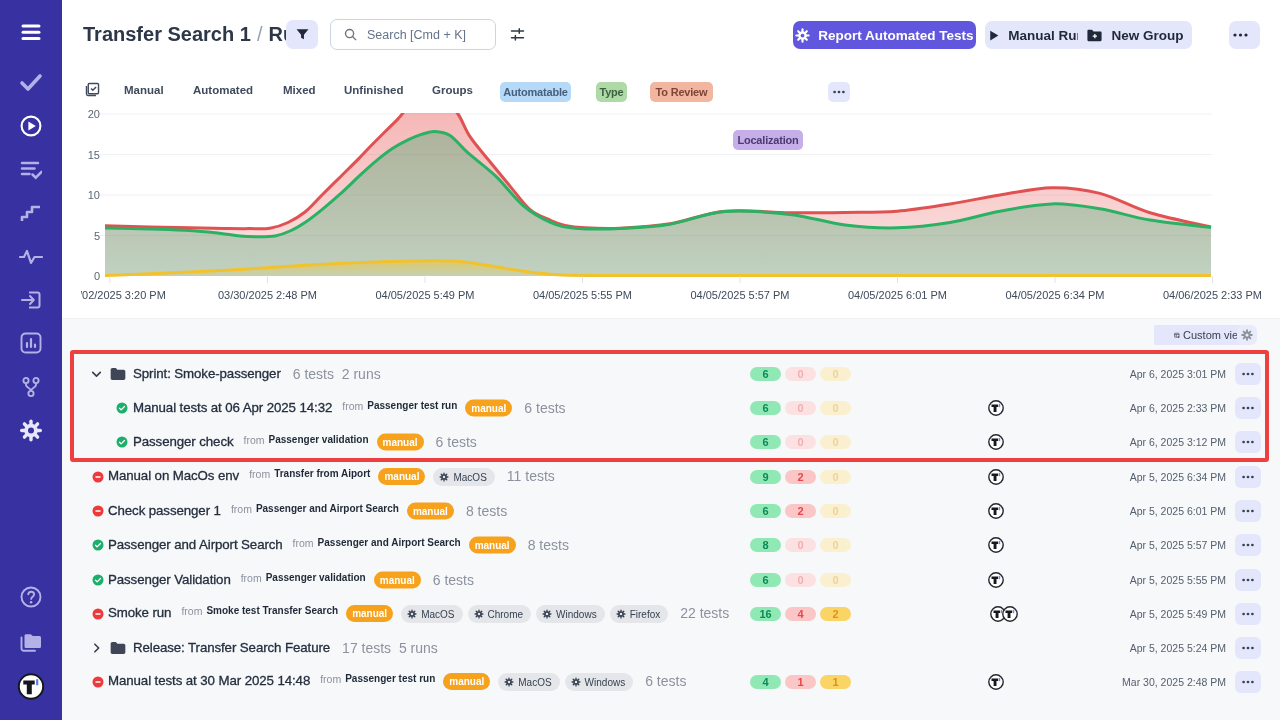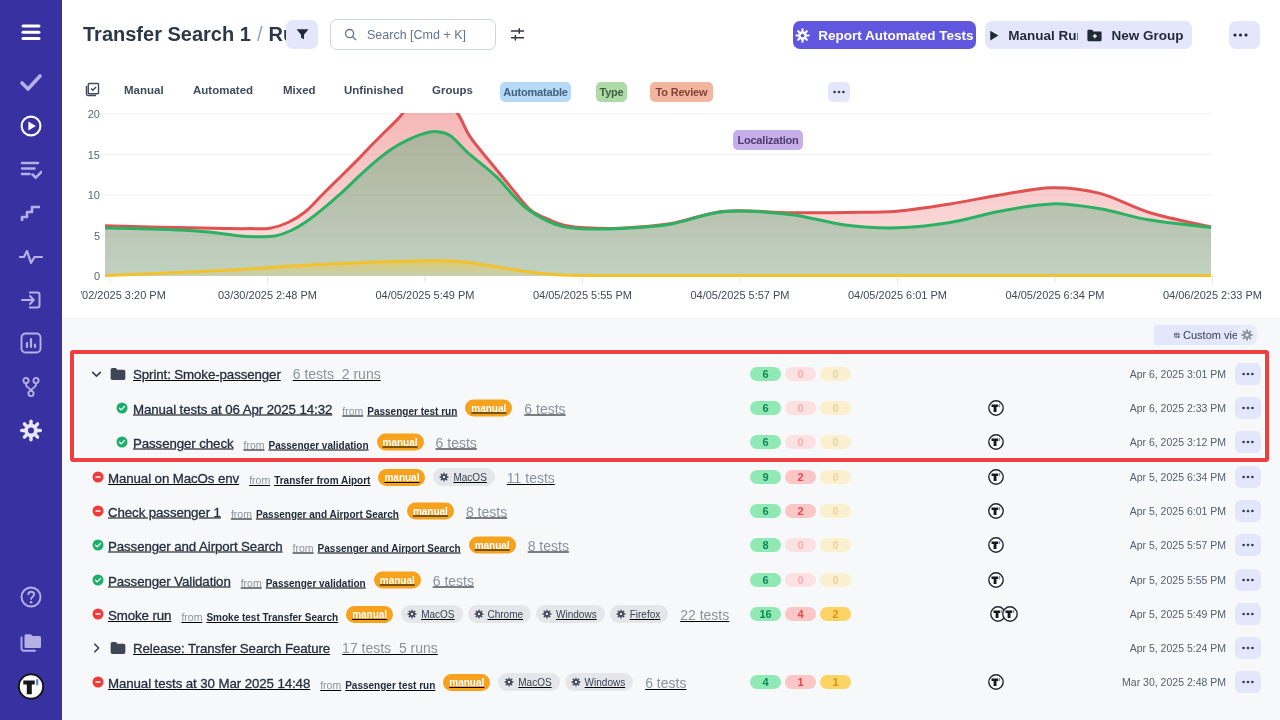--- a/index.html
+++ b/index.html
@@ -26,21 +26,21 @@
 .tab{position:absolute;top:6px;font-size:11.5px;font-weight:600;color:#3f4a5c;}
 .tagpill{position:absolute;top:4px;height:20px;border-radius:5px;font-size:11px;font-weight:600;display:flex;align-items:center;justify-content:center;white-space:nowrap;letter-spacing:-0.2px;}
 
 #chart{position:absolute;left:81px;top:106px;width:1199px;height:212px;}
 
 #lower{position:absolute;left:62px;top:318px;width:1218px;height:402px;background:#f7f8fa;border-top:1px solid #f0f1f4;}
 .cvbtn{position:absolute;left:1092px;top:6px;width:92px;height:20px;background:#e4e6fb;border-radius:2px;display:flex;align-items:center;justify-content:center;font-size:11px;color:#374151;white-space:nowrap;padding-left:20px;}
 .cvgear{position:absolute;left:1175px;top:6px;width:20px;height:20px;background:#e9ebfb;border-radius:6px;display:flex;align-items:center;justify-content:center;}
 
 .row{position:absolute;left:0;width:1218px;height:34px;}
-.rowitem{position:absolute;top:50%;transform:translateY(-50%);display:flex;align-items:flex-end;white-space:nowrap;text-decoration:underline;}
+.rowitem{position:absolute;top:50%;transform:translateY(-50%);display:flex;align-items:flex-start;white-space:nowrap;}
 .rtitle{font-size:13.3px;color:#252f3e;font-weight:500;letter-spacing:-0.1px;-webkit-text-stroke:0.3px #252f3e;}
 .gtitle{font-size:13.3px;color:#252f3e;font-weight:500;letter-spacing:-0.1px;-webkit-text-stroke:0.3px #252f3e;}
 .meta{font-size:14px;color:#8b929e;}
 .from{font-size:10.5px;color:#8b929e;margin-right:4px;}
 .src{font-size:10px;color:#1f2937;font-weight:bold;}
 .manual{background:#f6a21c;color:#fff;font-size:10px;font-weight:bold;border-radius:8.5px;height:17px;display:inline-flex;align-items:center;padding:0 6px;}
 .osb{background:#e4e6ea;color:#374151;font-size:10px;border-radius:9px;height:18px;display:inline-flex;align-items:center;padding:0 8px 0 6px;margin-right:5px;}
 .osb svg{margin-right:4px;}
 .pills{position:absolute;left:688px;top:50%;transform:translateY(-50%);display:flex;gap:4px;}
 .pill{width:31px;height:14px;border-radius:7px;font-size:11px;font-weight:bold;display:flex;align-items:center;justify-content:center;}

